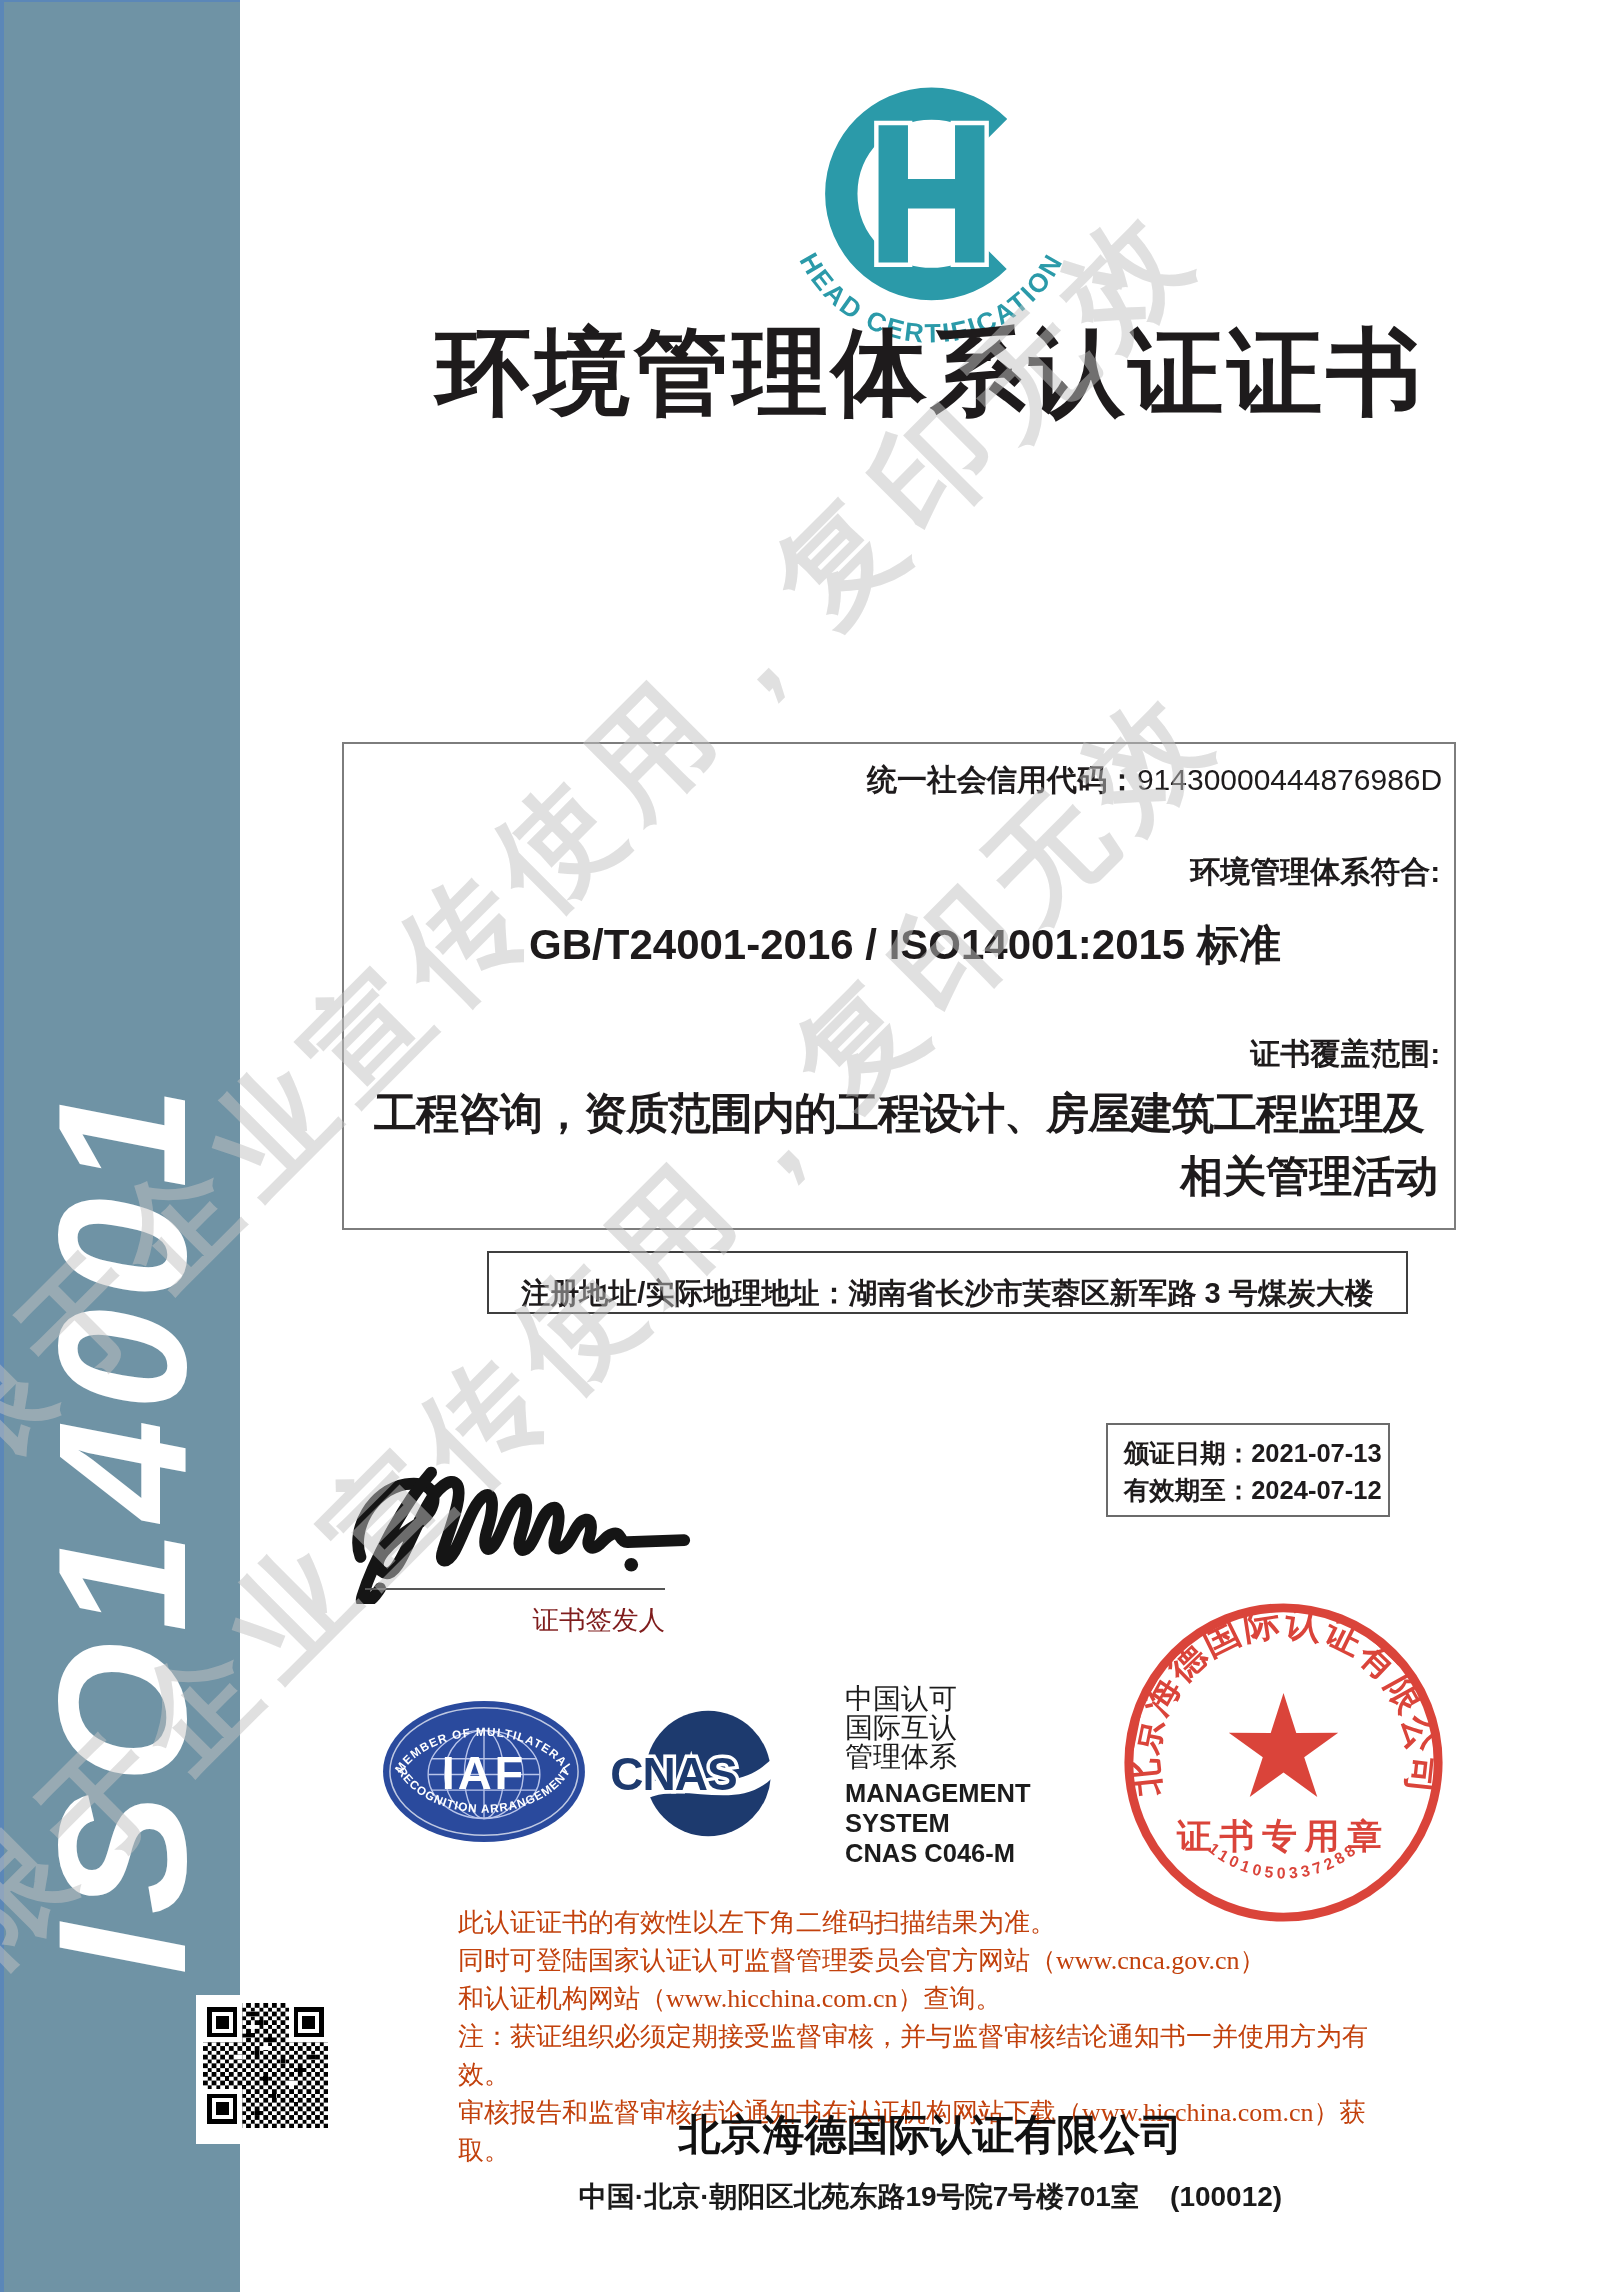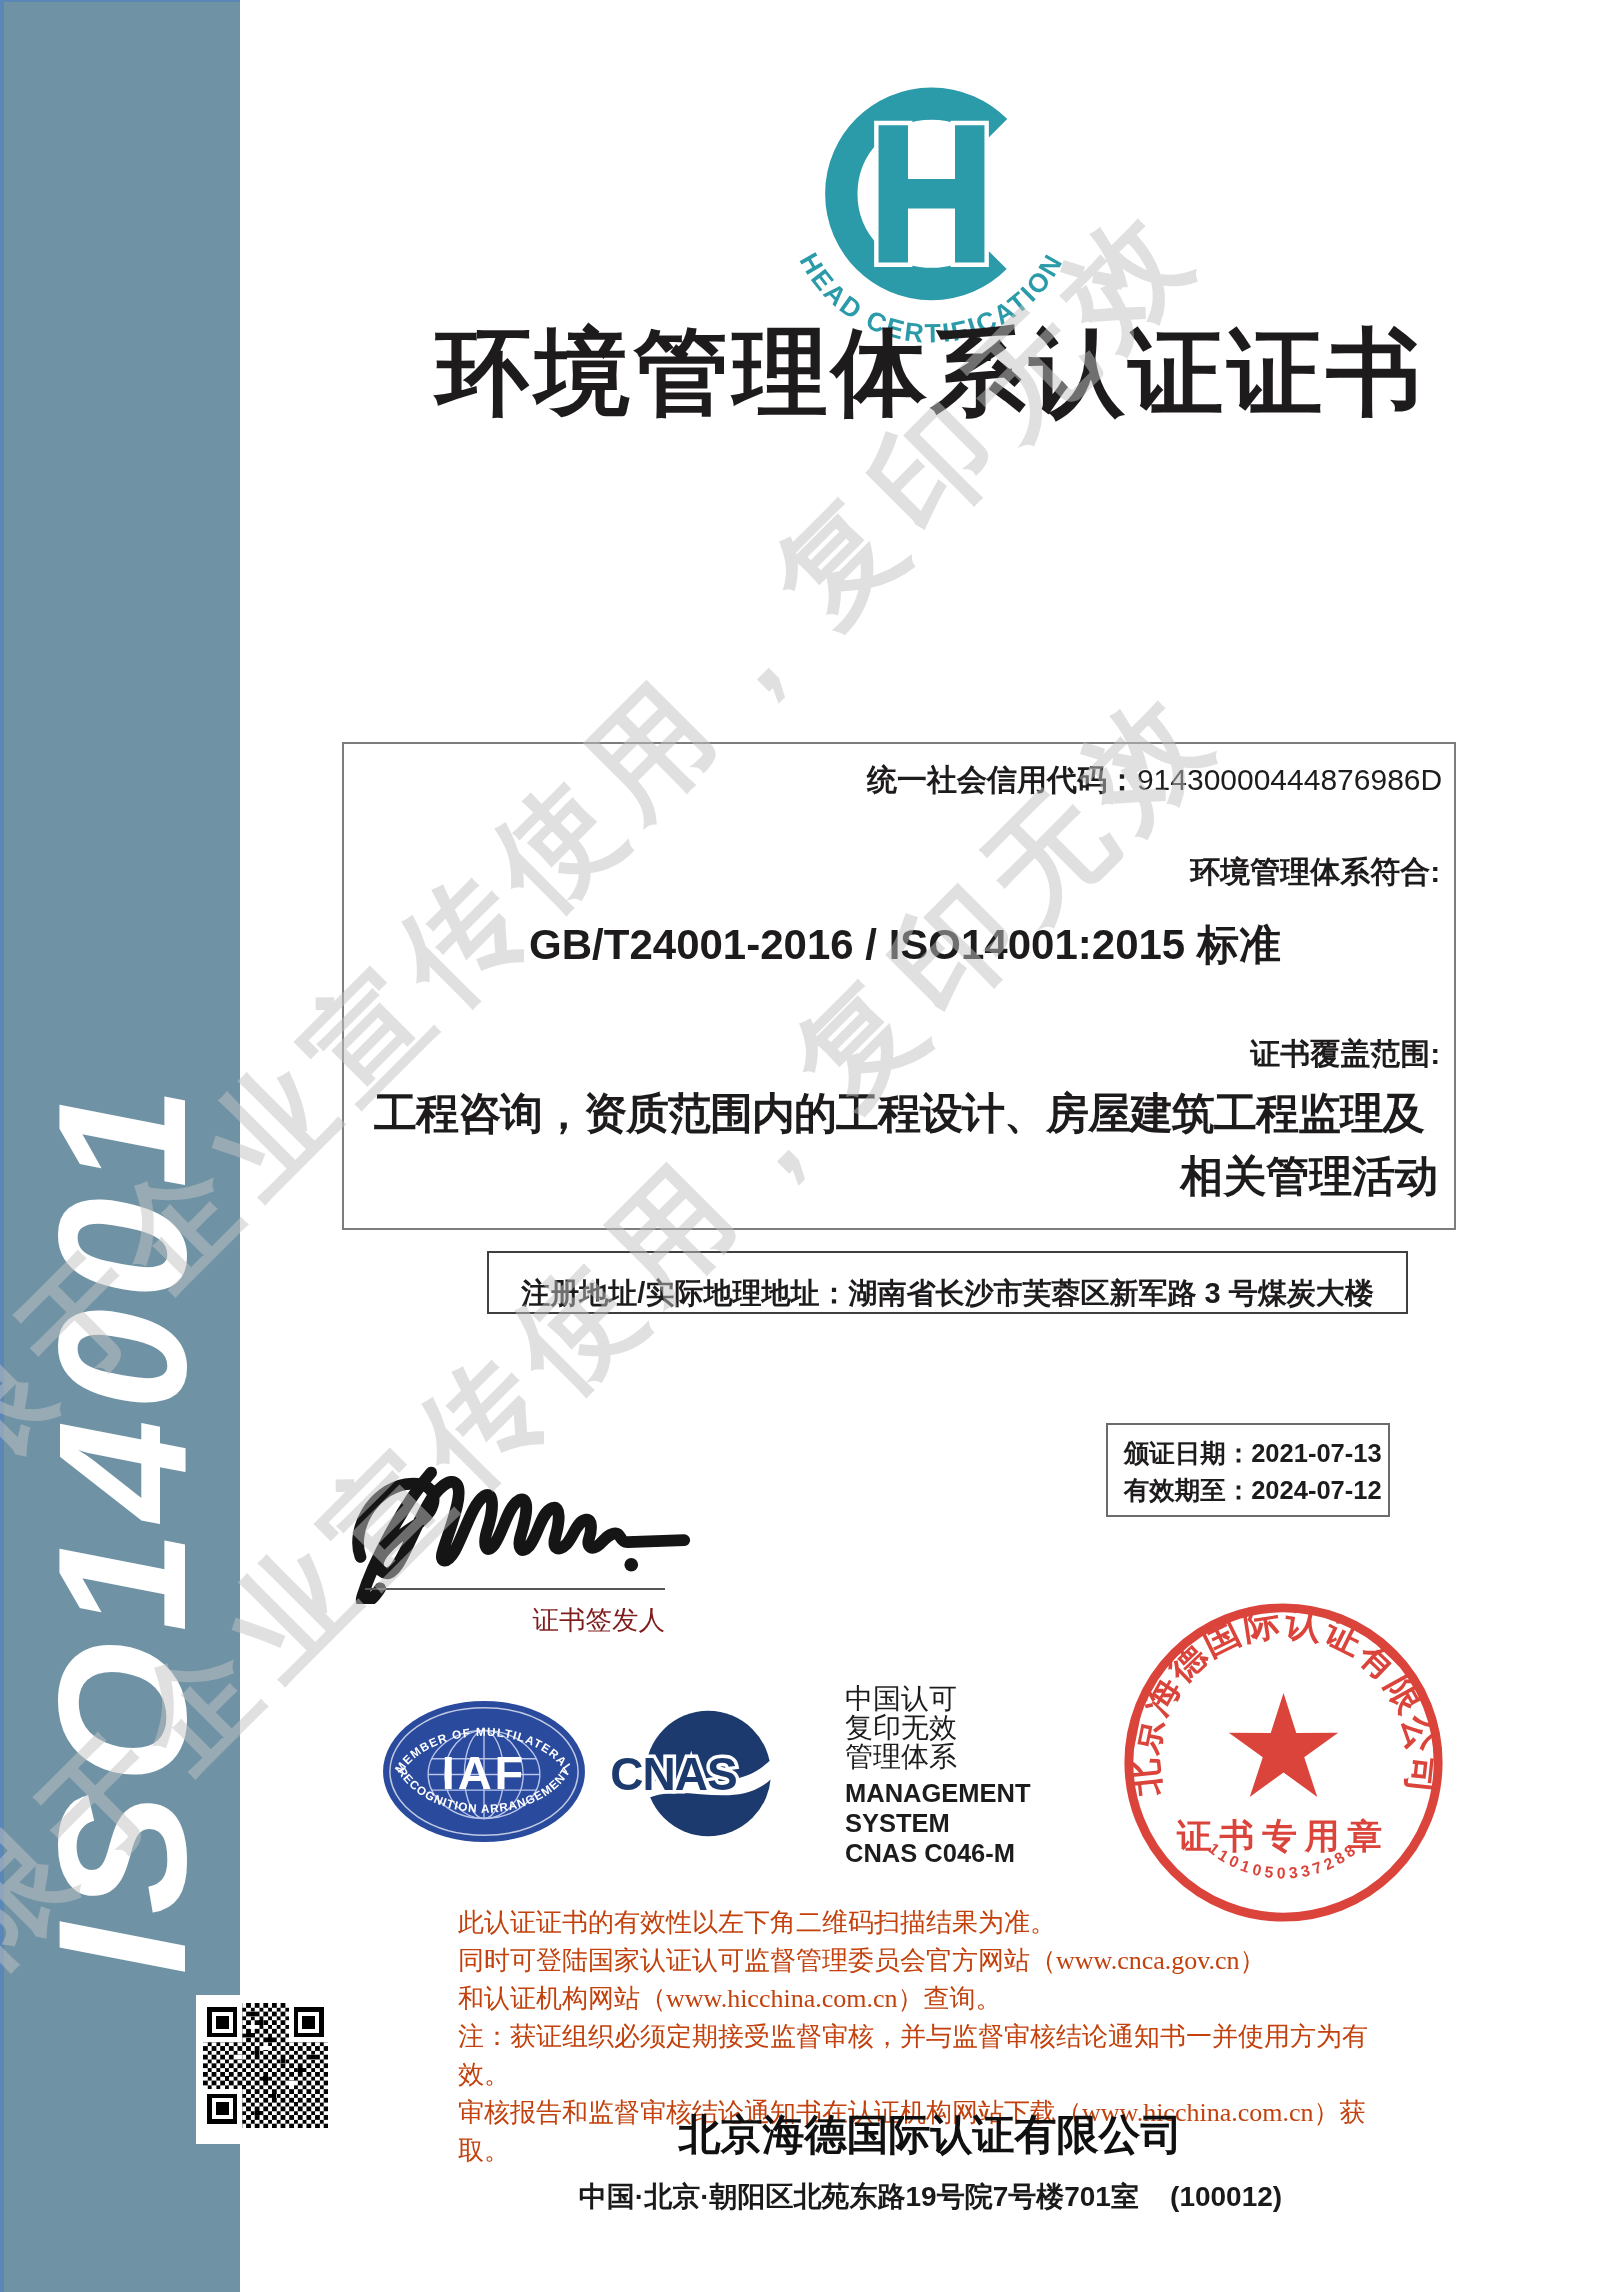--- a/index.html
+++ b/index.html
@@ -167,21 +167,21 @@
   </svg>
 
   <svg class="cnas-svg" viewBox="0 0 168 148">
     <circle cx="100" cy="74" r="64" fill="#1d3a6e"></circle>
     <path d="M16,96 C54,58 118,108 166,58 L166,78 C124,120 60,70 20,112 Z" fill="#ffffff"></path>
     <text x="0" y="91" font-size="47" font-weight="900" letter-spacing="-1" fill="#1d3a6e" stroke="#ffffff" stroke-width="7" paint-order="stroke">CNAS</text>
   </svg>
 
   <div class="accr-caption">
     <div class="cn">中国认可</div>
-    <div class="cn">复印无效</div>
+    <div class="cn">国际互认</div>
     <div class="cn">管理体系</div>
     <div class="en first">MANAGEMENT SYSTEM</div>
     <div class="en">CNAS C046-M</div>
   </div>
 
   <svg class="stamp-svg" viewBox="0 0 340 340">
     <circle cx="170" cy="170" r="156" fill="none" stroke="#d8352b" stroke-width="9"></circle>
     <path id="sealTop" d="M50,214 A128,128 0 1 1 290,214" fill="none"></path>
     <text font-size="37" font-weight="700" fill="#d8352b" letter-spacing="2">
       <textPath href="#sealTop" startOffset="50%" text-anchor="middle">北京海德国际认证有限公司</textPath>

